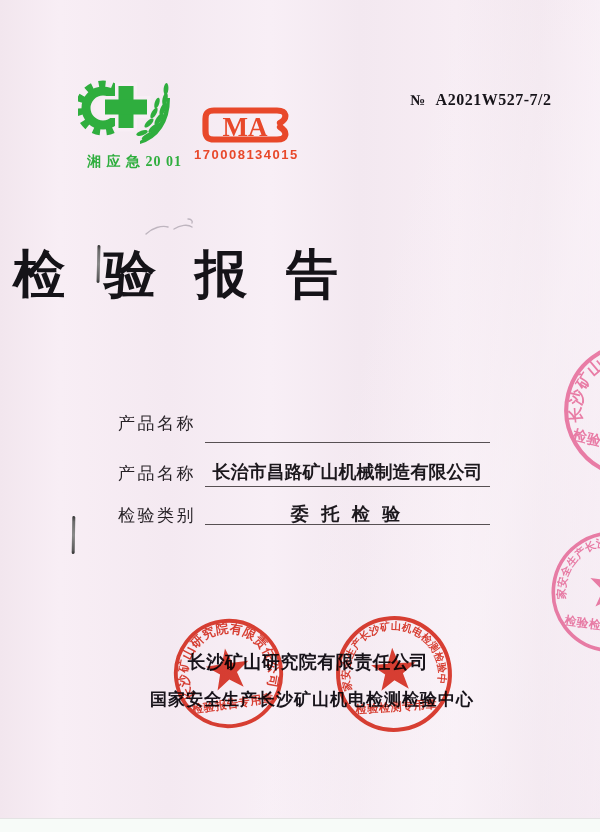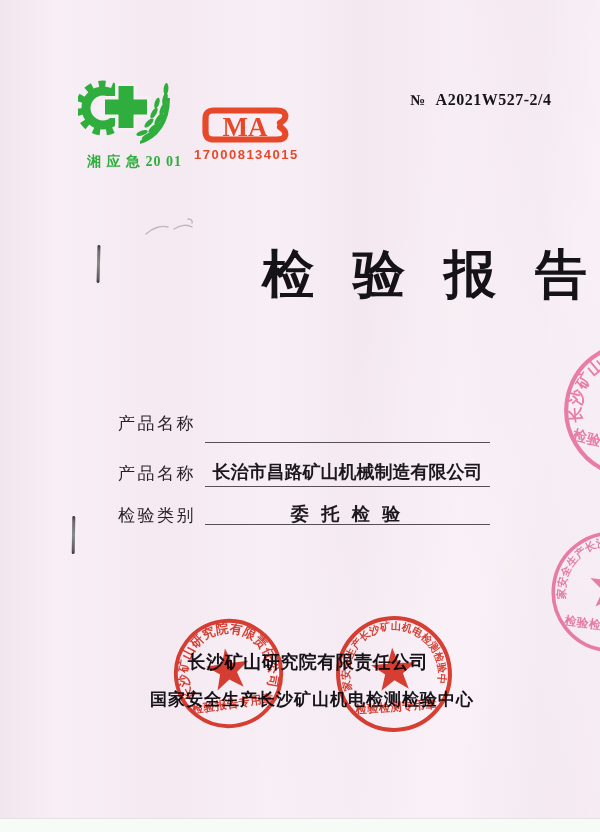--- a/index.html
+++ b/index.html
@@ -28,21 +28,21 @@
   .cma-number{position:absolute;left:194px;top:147px;width:102px;text-align:left;
     color:#e8482a;font-size:13px;font-weight:bold;letter-spacing:1.5px;
     font-family:"Liberation Sans",sans-serif;white-space:nowrap;}
   .report-no{position:absolute;left:410px;top:91px;color:#17141a;font-size:16px;
     font-weight:bold;letter-spacing:.5px;white-space:nowrap;}
   .report-no .sym{margin-right:10px;font-size:15px;}
 
   .pen-mark{position:absolute;left:138px;top:212px;width:70px;height:30px;opacity:.55;}
 
   
-  .doc-title{position:absolute;left:0;top:240px;width:600px;text-align:right;
+  .doc-title{position:absolute;left:0;top:240px;width:600px;text-align:left;
     font-size:52px;font-weight:bold;color:#151318;letter-spacing:13px;
     text-indent:13px;white-space:nowrap;}
 
   
   .f-label{position:absolute;left:118px;font-size:17px;color:#241f24;letter-spacing:2.5px;white-space:nowrap;}
   .f-value{position:absolute;left:205px;width:285px;text-align:center;font-size:18px;
     font-weight:bold;color:#1c181d;white-space:nowrap;}
   .f-line{position:absolute;left:205px;width:285px;height:0;border-top:1.6px solid #575053;}
   .r1l{top:412px;} .r1v{top:408px;} .r1u{top:442px;}
   .r2l{top:462px;} .r2v{top:460px;} .r2u{top:486px;}
@@ -100,21 +100,21 @@
   </svg>
   <div class="emblem-caption">湘 应 急 20 01</div>
 
   <svg class="cma" viewBox="0 0 90 42">
     <path d="M 80,19 C 88,14 87,6.5 77,6.5 L 14,6.5 C 6.5,6.5 5.5,10 5.5,15 L 5.5,27 C 5.5,32 6.5,35.5 14,35.5 L 77,35.5 C 87,35.5 88,28 80,23" fill="none" stroke="#e8482a" stroke-width="6.2" stroke-linecap="round"></path>
     <text x="45" y="31.5" text-anchor="middle" font-size="27" font-weight="bold" font-family="Liberation Sans, sans-serif" fill="#e8482a">MA</text>
   </svg>
   <div class="cma-number">170008134015</div>
 
   <div class="report-no">
-    <span class="sym">№</span><span>A2021W527-2/4</span>
+    <span class="sym">№</span><span>A2021W527-7/2</span>
   </div>
 
   <svg class="pen-mark" viewBox="0 0 70 30">
     <path d="M8 22 c6 -6 16 -9 22 -7 m6 2 c6 -4 14 -5 18 -2 m-4 -8 c3 0 5 2 4 4" fill="none" stroke="#938b97" stroke-width="1.4" stroke-linecap="round"></path>
   </svg>
 
   <div class="doc-title">检 验 报 告</div>
 
   <div class="f-label r1l">产品名称</div>
   <div class="f-line  r1u"></div>

